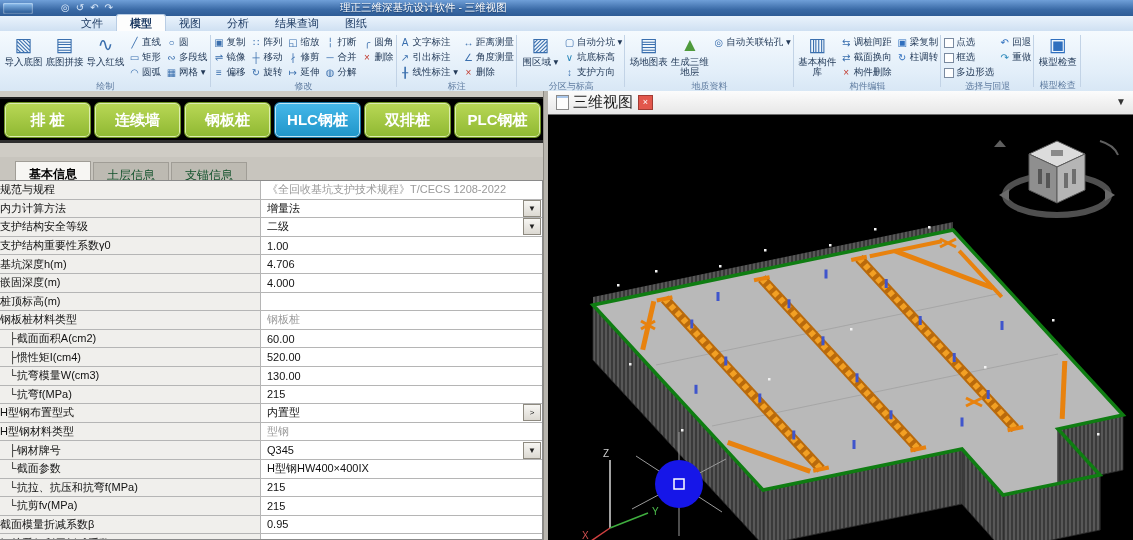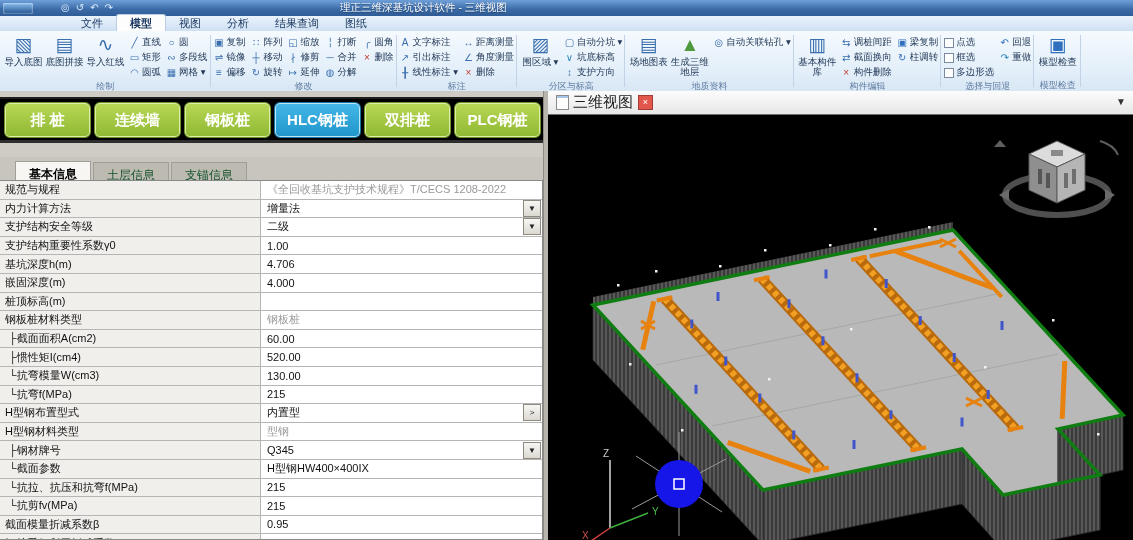--- a/index.html
+++ b/index.html
@@ -60,21 +60,21 @@
     display:flex;align-items:flex-end;padding-left:15px;border-bottom:1px solid #97948d;box-sizing:border-box;margin-top:13px;}
   .itab{padding:4px 13px 3px;font-size:12px;color:#14532d;background:#bdbab2;
     border:1px solid #a09d96;border-bottom:none;margin-right:2px;cursor:default;}
   .itab.active{background:#f7f6f3;color:#000;font-weight:bold;padding-bottom:4px;}
 
   
   .props{position:absolute;left:0;top:180px;width:543px;bottom:0;background:#fff;
     border:1px solid #8a8a8a;border-left:none;box-sizing:border-box;overflow:hidden;}
   .prow{display:flex;height:17.6px;border-bottom:1px solid #b5b5b5;font-size:11px;align-items:stretch;}
   .plabel{width:261px;background:#f0efec;border-right:1px solid #b5b5b5;display:flex;
-    align-items:center;padding-left:5px;color:#111;box-sizing:border-box;white-space:nowrap;overflow:hidden;}
+    align-items:center;color:#111;box-sizing:border-box;white-space:nowrap;overflow:hidden;}
   .prow.indent .plabel{padding-left:9px;}
   .pval{flex:1;display:flex;align-items:center;padding-left:6px;color:#111;white-space:nowrap;overflow:hidden;}
   .prow.muted .pval{color:#9a9a9a;}
   .ctl{width:16px;height:15px;margin:0 1px 0 auto;flex:none;display:flex;align-items:center;
     justify-content:center;font-size:8px;color:#222;cursor:default;
     background:linear-gradient(#f7f6f3,#dcd9d2);border:1px solid #8e8a80;}
   .ctl:empty{visibility:hidden;}
 
   .splitter{position:absolute;left:543px;top:91px;width:5px;bottom:0;background:#b8b5ae;border-left:1px solid #8e8b84;}
 

